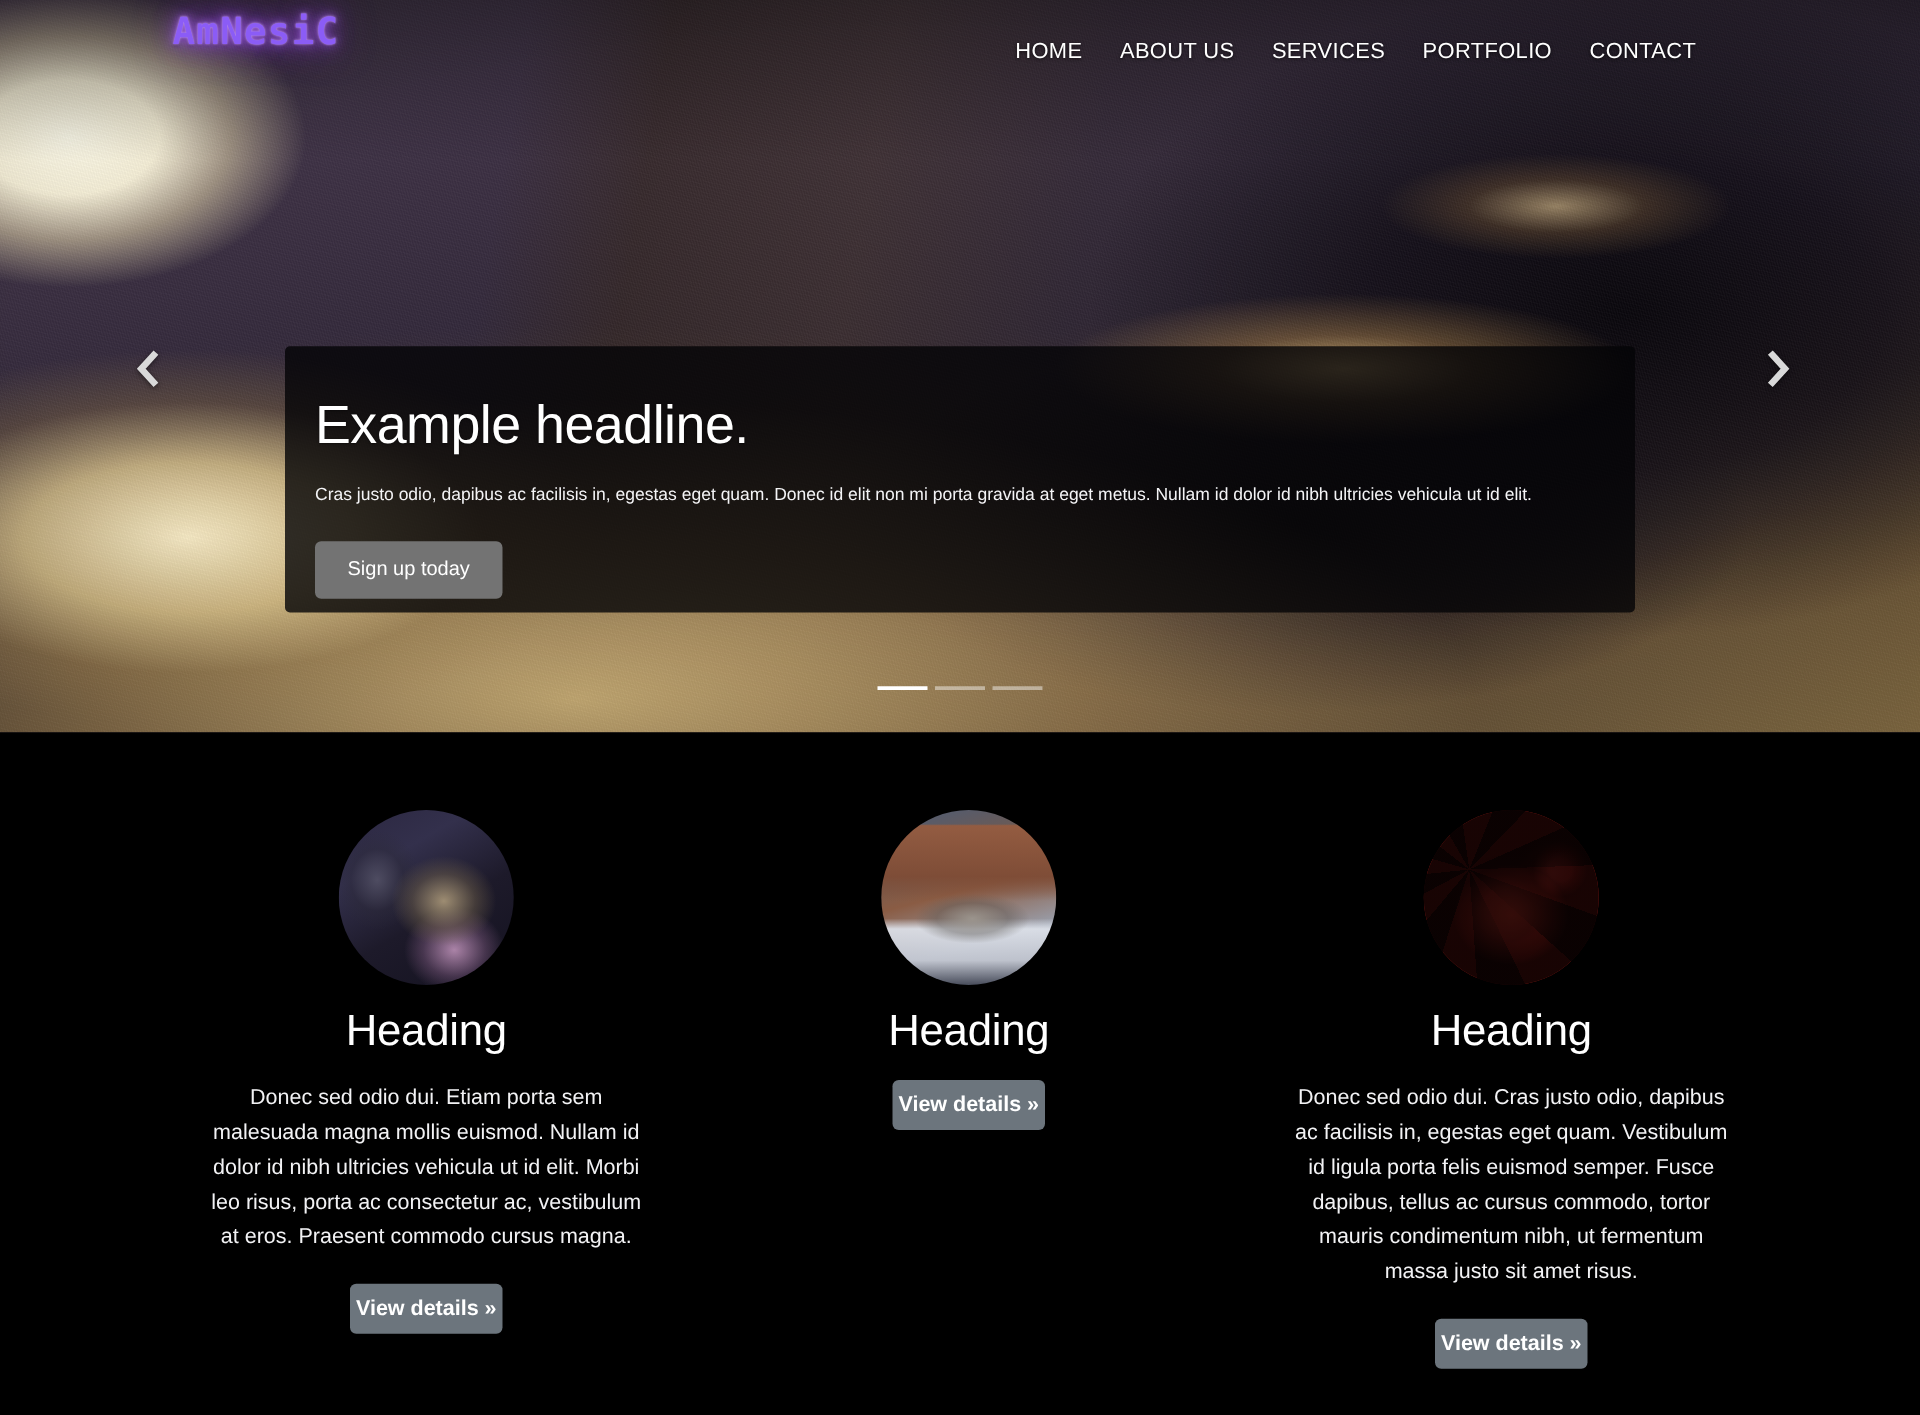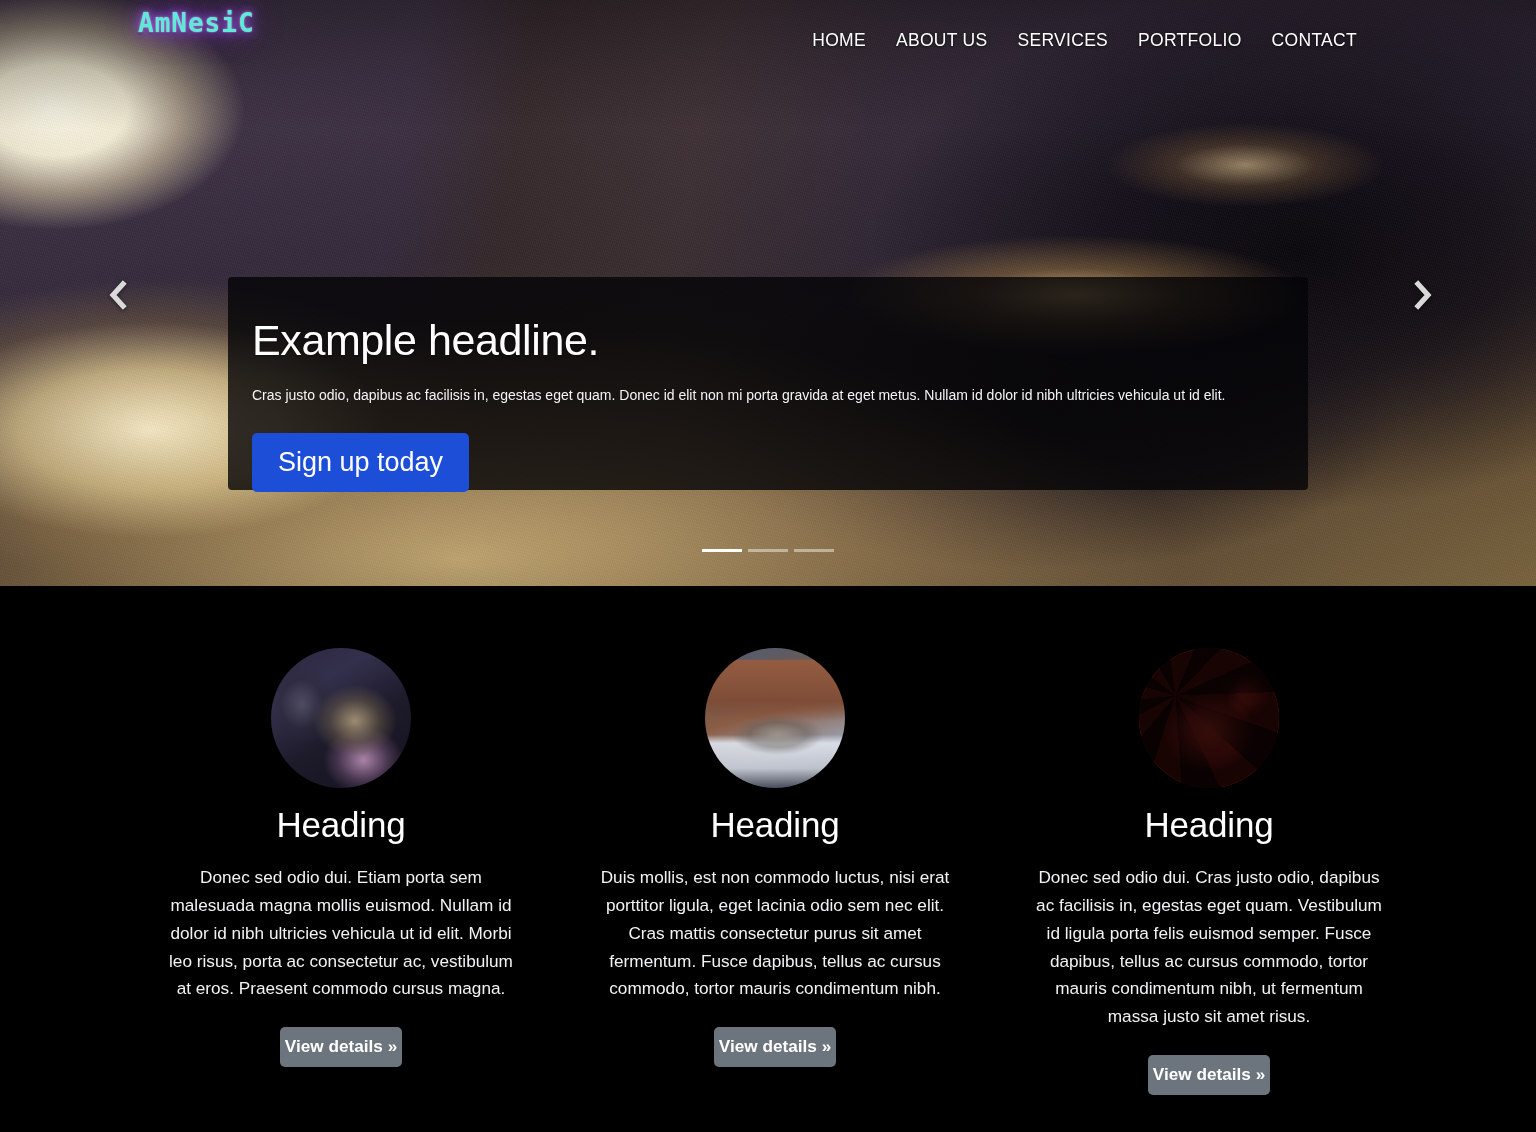--- a/index.html
+++ b/index.html
@@ -99,24 +99,24 @@
     height: 82px;
     display: flex;
     align-items: center;
     z-index: 30;
   }
   .brand {
     position: absolute;
     left: 138px;
     top: 8px;
     font-family: "DejaVu Sans Mono", monospace;
-    font-size: 26px;
+    font-size: 30px;
     font-weight: 700;
     letter-spacing: 1px;
-    color: #5eead4;
+    color: #8b5cf6;
     text-shadow:
       0 0 2px #c79df2,
       0 0 8px #9b5de0,
       0 0 18px #8a3fd6,
       0 0 32px rgba(138,63,214,.75),
       0 2px 3px rgba(0,0,0,.55);
     text-decoration: none;
     white-space: nowrap;
   }
 
@@ -163,23 +163,23 @@
   .caption-text {
     color: #f4f4f6;
     font-size: 14px;
     font-weight: 400;
     line-height: 1.48;
     max-width: 1020px;
     margin-bottom: 27px;
   }
   .btn-signup {
     display: inline-block;
-    background: #1d4ed8;
+    background: #737373;
     color: #ffffff;
-    font-size: 27px;
+    font-size: 16px;
     font-weight: 400;
     padding: 13px 26px 14px;
     border: none;
     border-radius: 5px;
     cursor: pointer;
     font-family: "Liberation Sans", sans-serif;
     line-height: 1.2;
   }
 
   
@@ -376,21 +376,20 @@
     <div class="feature-col">
       <div class="feature-img img-1"></div>
       <h2 class="feature-heading">Heading</h2>
       <p class="feature-text">Donec sed odio dui. Etiam porta sem malesuada magna mollis euismod. Nullam id dolor id nibh ultricies vehicula ut id elit. Morbi leo risus, porta ac consectetur ac, vestibulum at eros. Praesent commodo cursus magna.</p>
       <button class="btn-details">View details »</button>
     </div>
 
     <div class="feature-col">
       <div class="feature-img img-2"></div>
       <h2 class="feature-heading">Heading</h2>
-      <p class="feature-text">Duis mollis, est non commodo luctus, nisi erat porttitor ligula, eget lacinia odio sem nec elit. Cras mattis consectetur purus sit amet fermentum. Fusce dapibus, tellus ac cursus commodo, tortor mauris condimentum nibh.</p>
       <button class="btn-details">View details »</button>
     </div>
 
     <div class="feature-col">
       <div class="feature-img img-3"></div>
       <h2 class="feature-heading">Heading</h2>
       <p class="feature-text">Donec sed odio dui. Cras justo odio, dapibus ac facilisis in, egestas eget quam. Vestibulum id ligula porta felis euismod semper. Fusce dapibus, tellus ac cursus commodo, tortor mauris condimentum nibh, ut fermentum massa justo sit amet risus.</p>
       <button class="btn-details">View details »</button>
     </div>
 

